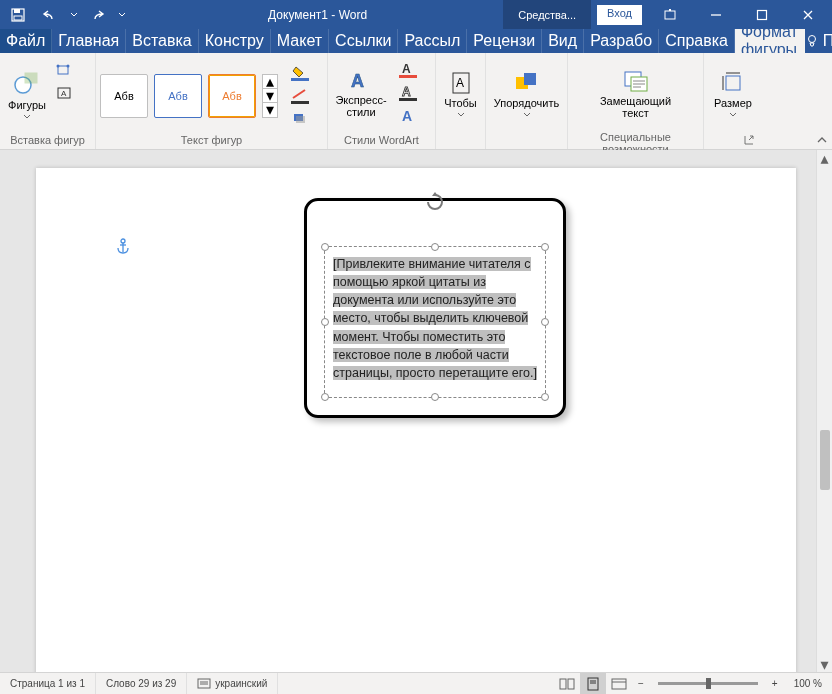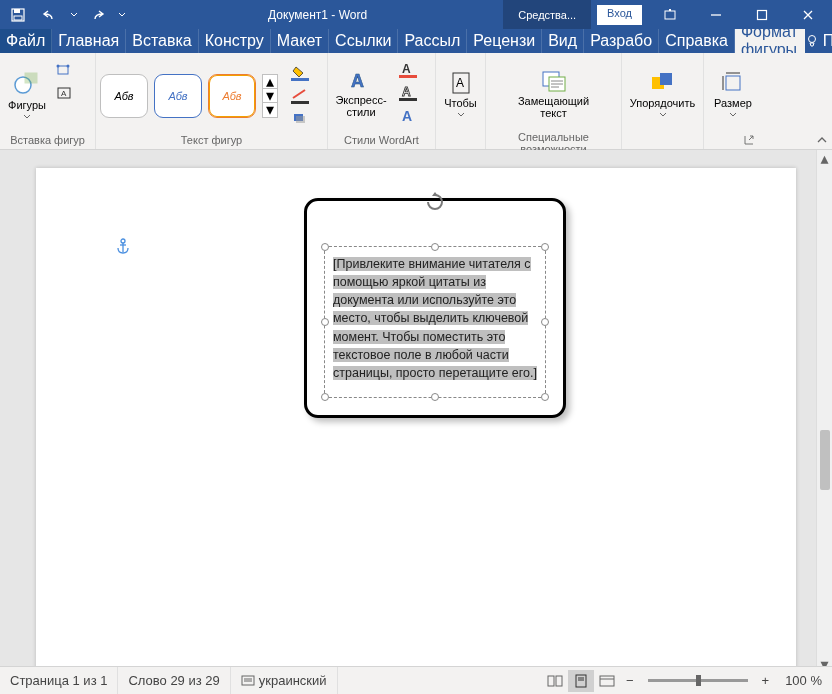--- a/index.html
+++ b/index.html
@@ -27,21 +27,21 @@
 .ribbon-group { border-right: 1px solid #e1e1e1; padding: 2px 4px 0 4px; display:flex; flex-direction:column; justify-content:space-between; }
 .rg-body { display:flex; align-items:flex-start; gap:2px; flex:1; padding-top:4px;}
 .rg-label { font-size: 11px; color: #666; text-align:center; padding: 2px 0 3px 0; position:relative;}
 .rg-launcher { position:absolute; right:2px; bottom:2px; width:14px; height:14px; cursor:pointer; display:flex; align-items:center; justify-content:center;}
 
 .big-btn { display:flex; flex-direction:column; align-items:center; justify-content:center; width:52px; height:70px; cursor:pointer; font-size:11px; text-align:center; line-height:1.1; gap:2px; padding:2px;}
 .small-col { display:flex; flex-direction:column; gap:1px; }
 .small-btn { width:24px; height:22px; display:flex; align-items:center; justify-content:center; cursor:pointer;}
 
 .style-gallery { display:flex; gap:6px; align-items:center; }
-.style-item { width:48px; height:44px; border:1px solid #bfbfbf; border-radius:9px; display:flex; align-items:center; justify-content:center; font-size:11px; background:#fff; cursor:pointer;font-style:italic;}
+.style-item { width:48px; height:44px; border:1px solid #bfbfbf; border-radius:2px; display:flex; align-items:center; justify-content:center; font-size:11px; background:#fff; cursor:pointer;}
 .style-item.sel { border:1px solid #f2a100; box-shadow: inset 0 0 0 1px #f2a100;}
 .style-item.blue { color:#4472c4; border-color:#4472c4;}
 .gallery-spinner { display:flex; flex-direction:column; border:1px solid #c0c0c0; }
 .gallery-spinner div{ width:14px; height:14px; display:flex; align-items:center; justify-content:center; cursor:pointer; background:#fff; border-bottom:1px solid #c0c0c0;}
 .gallery-spinner div:last-child{border-bottom:none;}
 
 .collapse-caret { position:absolute; right:4px; bottom:2px; cursor:pointer; }
 
 
 .doc-area { position:absolute; top:150px; bottom:22px; left:0; right:16px; background:#e6e6e6; overflow:hidden;}
@@ -60,21 +60,21 @@
 .h-t{left:50%;top:-4px;transform:translateX(-50%);} .h-b{left:50%;bottom:-4px;transform:translateX(-50%);}
 .h-l{left:-4px;top:50%;transform:translateY(-50%);} .h-r{right:-4px;top:50%;transform:translateY(-50%);}
 
 
 .vscroll { position:absolute; top:150px; bottom:22px; right:0; width:16px; background:#f0f0f0; border-left:1px solid #ddd;}
 .vscroll .up,.vscroll .down{height:16px; display:flex;align-items:center;justify-content:center;cursor:pointer;color:#666;}
 .vscroll .down{position:absolute;bottom:0;width:100%;}
 .vscroll .thumb{position:absolute; top:280px; width:10px; left:3px; height:60px; background:#c0c0c0; border-radius:2px; cursor:pointer;}
 
 
-.status { position:absolute; bottom:0; left:0; right:0; height:28px; background:#f3f2f1; border-top:1px solid #d4d4d4; display:flex; align-items:center; font-size:13px; color:#444;}
+.status { position:absolute; bottom:0; left:0; right:0; height:22px; background:#f3f2f1; border-top:1px solid #d4d4d4; display:flex; align-items:center; font-size:10px; color:#444;}
 .status-item{ padding:0 10px; border-right:1px solid #e0e0e0; height:100%; display:flex; align-items:center; gap:4px; cursor:pointer;}
 .status-spacer{flex:1;}
 .view-btn{ width:26px; height:22px; display:flex; align-items:center; justify-content:center; cursor:pointer;}
 .zoom-slider{ width:100px; height:3px; background:#999; position:relative; margin:0 8px;}
 .zoom-slider .knob{position:absolute; left:48px; top:-4px; width:5px; height:11px; background:#666; cursor:pointer;}
 .zoom-btn{ padding:0 6px; cursor:pointer;}
 
 svg { display:block; }
 </style>
 </head>
@@ -277,50 +277,50 @@
           </svg>
         <span>Чтобы</span>
         <svg width="8" height="5" viewBox="0 0 8 5">
             <path d="M1 1 L4 4 L7 1" fill="none" stroke="#666"></path>
           </svg>
       </div>
     </div>
     <div class="rg-label"></div>
   </div>
 
+  <div class="ribbon-group" style="width:82px">
+    <div class="rg-body" style="justify-content:center;">
+      <div class="big-btn" style="width:74px">
+        <svg width="26" height="24" viewBox="0 0 26 24">
+            <rect x="2" y="6" width="12" height="12" fill="#ffc000"></rect>
+            <rect x="10" y="2" width="12" height="12" fill="#4472c4"></rect>
+          </svg>
+        <span>Упорядочить</span>
+        <svg width="8" height="5" viewBox="0 0 8 5">
+            <path d="M1 1 L4 4 L7 1" fill="none" stroke="#666"></path>
+          </svg>
+      </div>
+    </div>
+    <div class="rg-label"></div>
+  </div>
+
   <div class="ribbon-group" style="width:136px">
     <div class="rg-body" style="justify-content:center;">
       <div class="big-btn" style="width:80px">
         <svg width="26" height="24" viewBox="0 0 26 24">
             <rect x="2" y="3" width="16" height="14" fill="#fff" stroke="#4472c4"></rect>
             <rect x="8" y="8" width="16" height="14" fill="#fff" stroke="#70ad47"></rect>
             <line x1="10" y1="12" x2="22" y2="12" stroke="#888"></line>
             <line x1="10" y1="15" x2="22" y2="15" stroke="#888"></line>
             <line x1="10" y1="18" x2="18" y2="18" stroke="#888"></line>
           </svg>
         <span>Замещающий текст</span>
       </div>
     </div>
     <div class="rg-label">Специальные возможности</div>
-  </div>
-
-  <div class="ribbon-group" style="width:82px">
-    <div class="rg-body" style="justify-content:center;">
-      <div class="big-btn" style="width:74px">
-        <svg width="26" height="24" viewBox="0 0 26 24">
-            <rect x="2" y="6" width="12" height="12" fill="#ffc000"></rect>
-            <rect x="10" y="2" width="12" height="12" fill="#4472c4"></rect>
-          </svg>
-        <span>Упорядочить</span>
-        <svg width="8" height="5" viewBox="0 0 8 5">
-            <path d="M1 1 L4 4 L7 1" fill="none" stroke="#666"></path>
-          </svg>
-      </div>
-    </div>
-    <div class="rg-label"></div>
   </div>
 
   <div class="ribbon-group" style="width:58px;border-right:none">
     <div class="rg-body" style="justify-content:center;">
       <div class="big-btn" style="width:50px">
         <svg width="24" height="24" viewBox="0 0 24 24">
             <rect x="5" y="5" width="14" height="14" fill="none" stroke="#4472c4"></rect>
             <line x1="2" y1="5" x2="2" y2="19" stroke="#333"></line>
             <line x1="5" y1="2" x2="19" y2="2" stroke="#333"></line>
           </svg>

